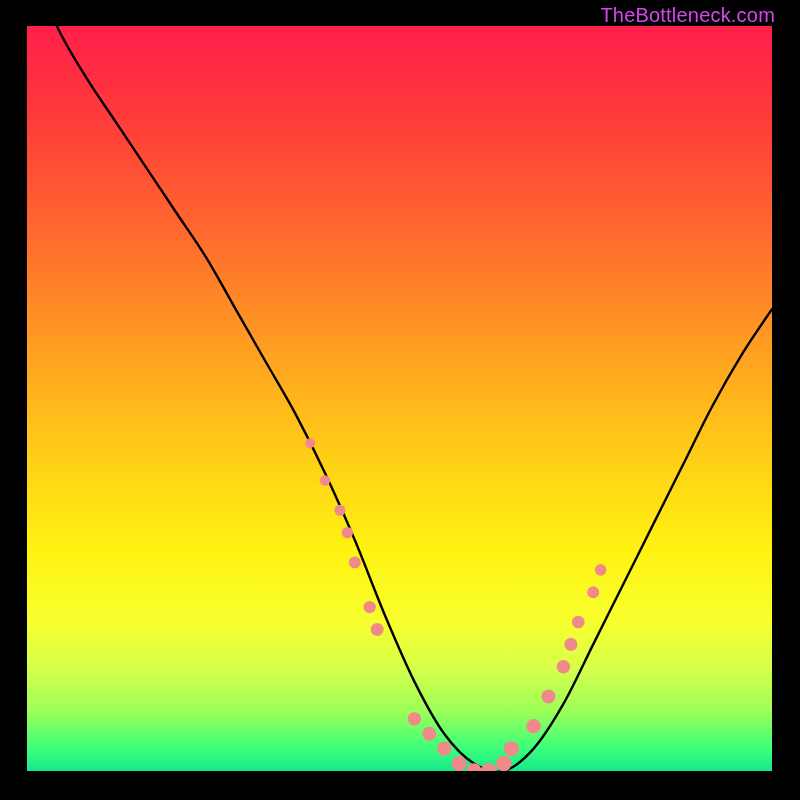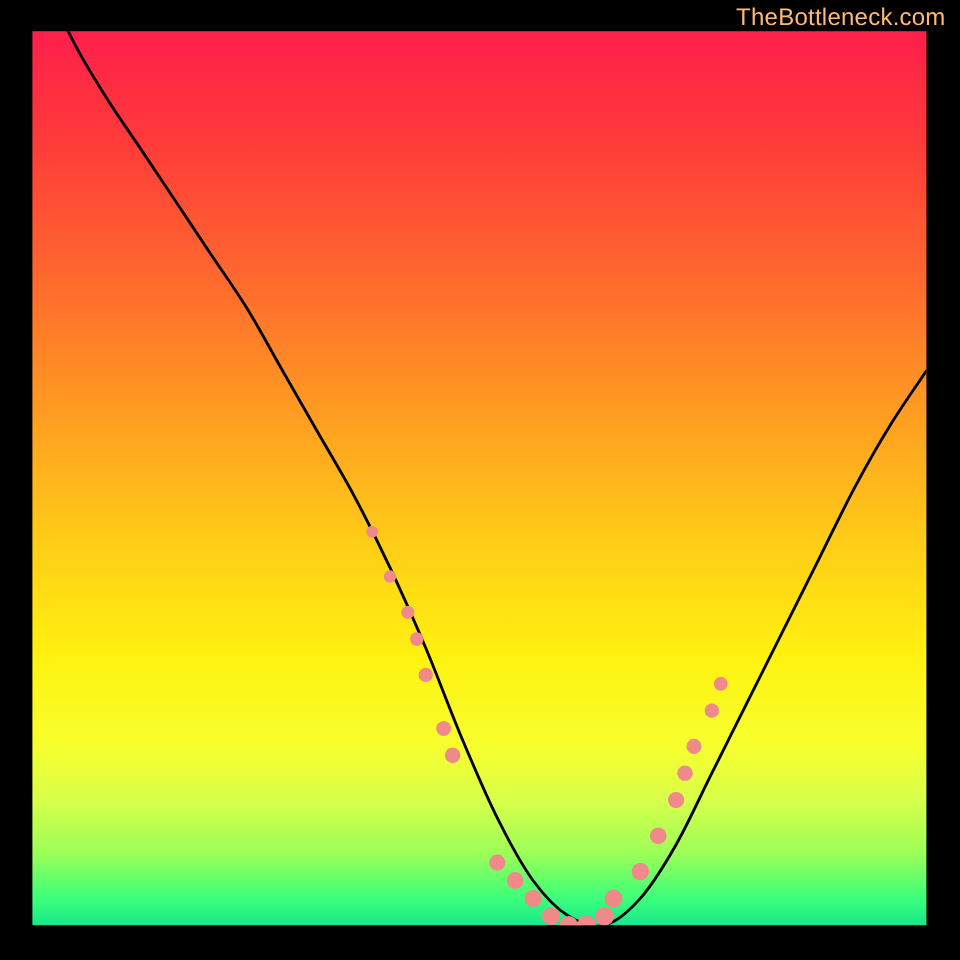--- a/index.html
+++ b/index.html
@@ -34,22 +34,22 @@
       #f7ff2e 80%,
       #d8ff4a 86%,
       #9bff58 92%,
       #3cff7a 97%,
       #17e88c 100%
     );
   }
   .watermark {
     position: absolute;
     top: 4px;
-    right: 12px;
-    color: #fdba74;
+    right: 25px;
+    color: #d946ef;
     font-size: 20px;
     font-weight: 500;
     letter-spacing: 0.2px;
     user-select: none;
   }
   svg.curve {
     position: absolute;
     left: 27px;
     top: 26px;
     width: 745px;

